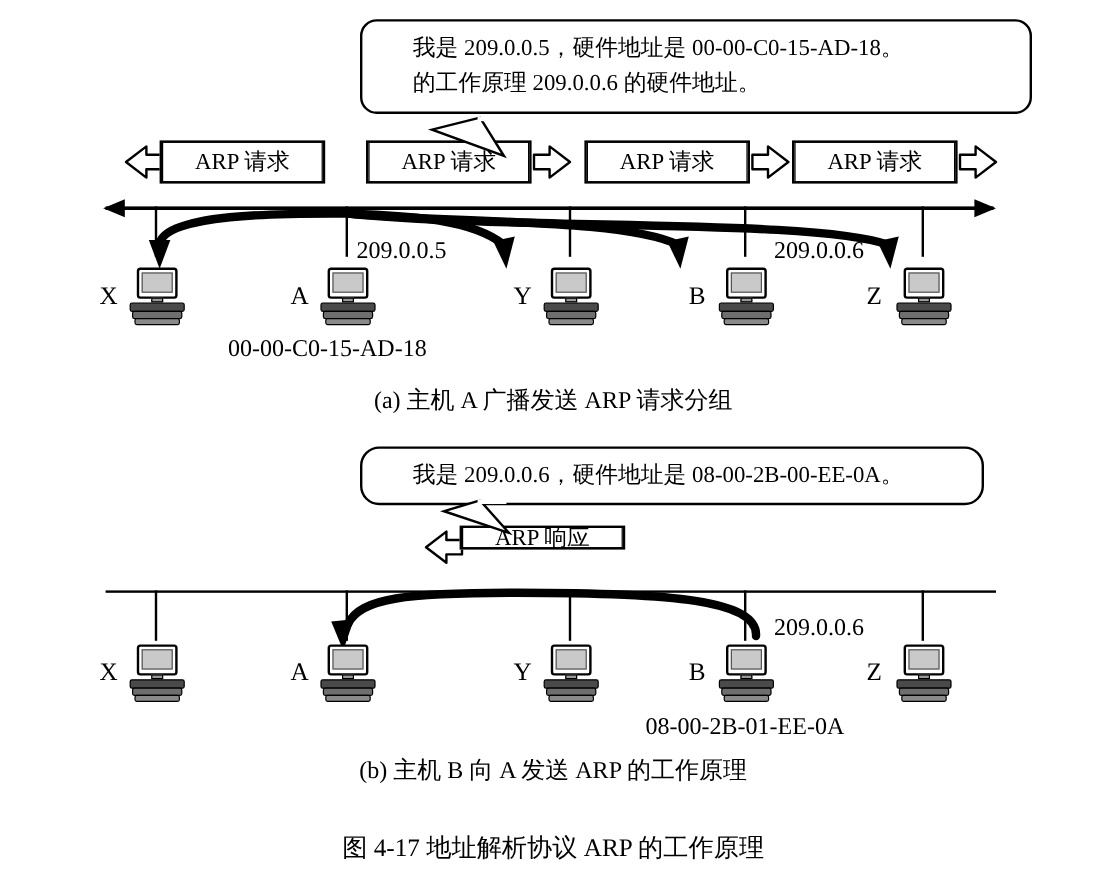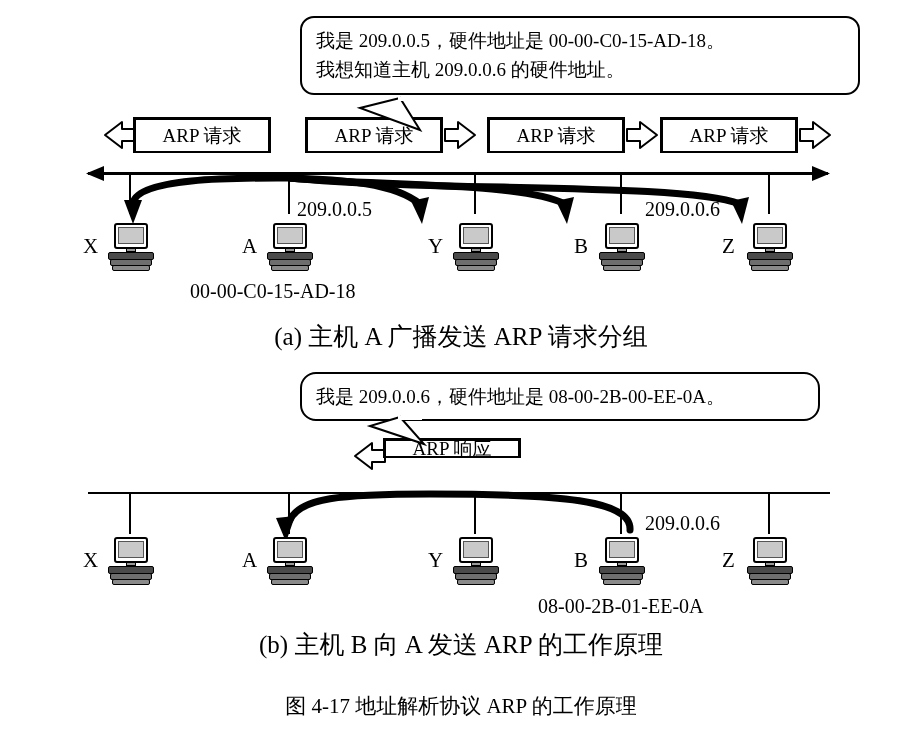--- a/index.html
+++ b/index.html
@@ -27,30 +27,30 @@
     border: 2px solid #000;
     border-radius: 14px;
     background: #fff;
     box-sizing: border-box;
     padding: 8px 14px;
     line-height: 1.55;
     font-size: 19px;
     white-space: nowrap;
     z-index: 6;
   }
-  .bubble .line { display: block; }
+  .bubble .line { display: block; margin-left: 28px; }
 
   
   .pktbox {
     position: absolute;
     border: 2px solid #000;
     background: #fff;
     box-sizing: border-box;
     display: flex;
-    align-items: flex-start;
+    align-items: center;
     justify-content: center;
     font-size: 19px;
     z-index: 5;
   }
   .pktbox .inner {
     border: 1px solid #000;
     width: 100%;
     height: 100%;
     display: flex;
     align-items: center;
@@ -139,21 +139,21 @@
   }
   .addrlabel {
     position: absolute;
     font-size: 20px;
     z-index: 4;
     white-space: nowrap;
   }
 
   .caption {
     position: absolute;
-    font-size: 25px;
+    font-size: 20px;
     white-space: nowrap;
     text-align: center;
   }
   .figcaption {
     position: absolute;
     font-size: 21px;
     white-space: nowrap;
   }
 
   svg.overlay {
@@ -167,21 +167,21 @@
     z-index: 7;
   }
 </style>
 </head>
 <body>
 
 <div class="stage">
 
   <div class="bubble" style="left:300px; top:16px; width:560px;">
     <span class="line">我是 209.0.0.5，硬件地址是 00-00-C0-15-AD-18。</span>
-    <span class="line">我想知道主机 209.0.0.6 的硬件地址。</span>
+    <span class="line">的工作原理 209.0.0.6 的硬件地址。</span>
   </div>
 
   <svg class="overlay overlay-top" viewBox="0 0 922 738">
     <polygon points="400,98 360,108 420,130" fill="#ffffff" stroke="#000000" stroke-width="2"></polygon>
     <line x1="398" y1="99" x2="418" y2="99" stroke="#ffffff" stroke-width="4"></line>
   </svg>
 
   <div class="pktbox" style="left:133px; top:117px; width:138px; height:36px;">
     <div class="inner">
       <span>ARP 请求</span>

